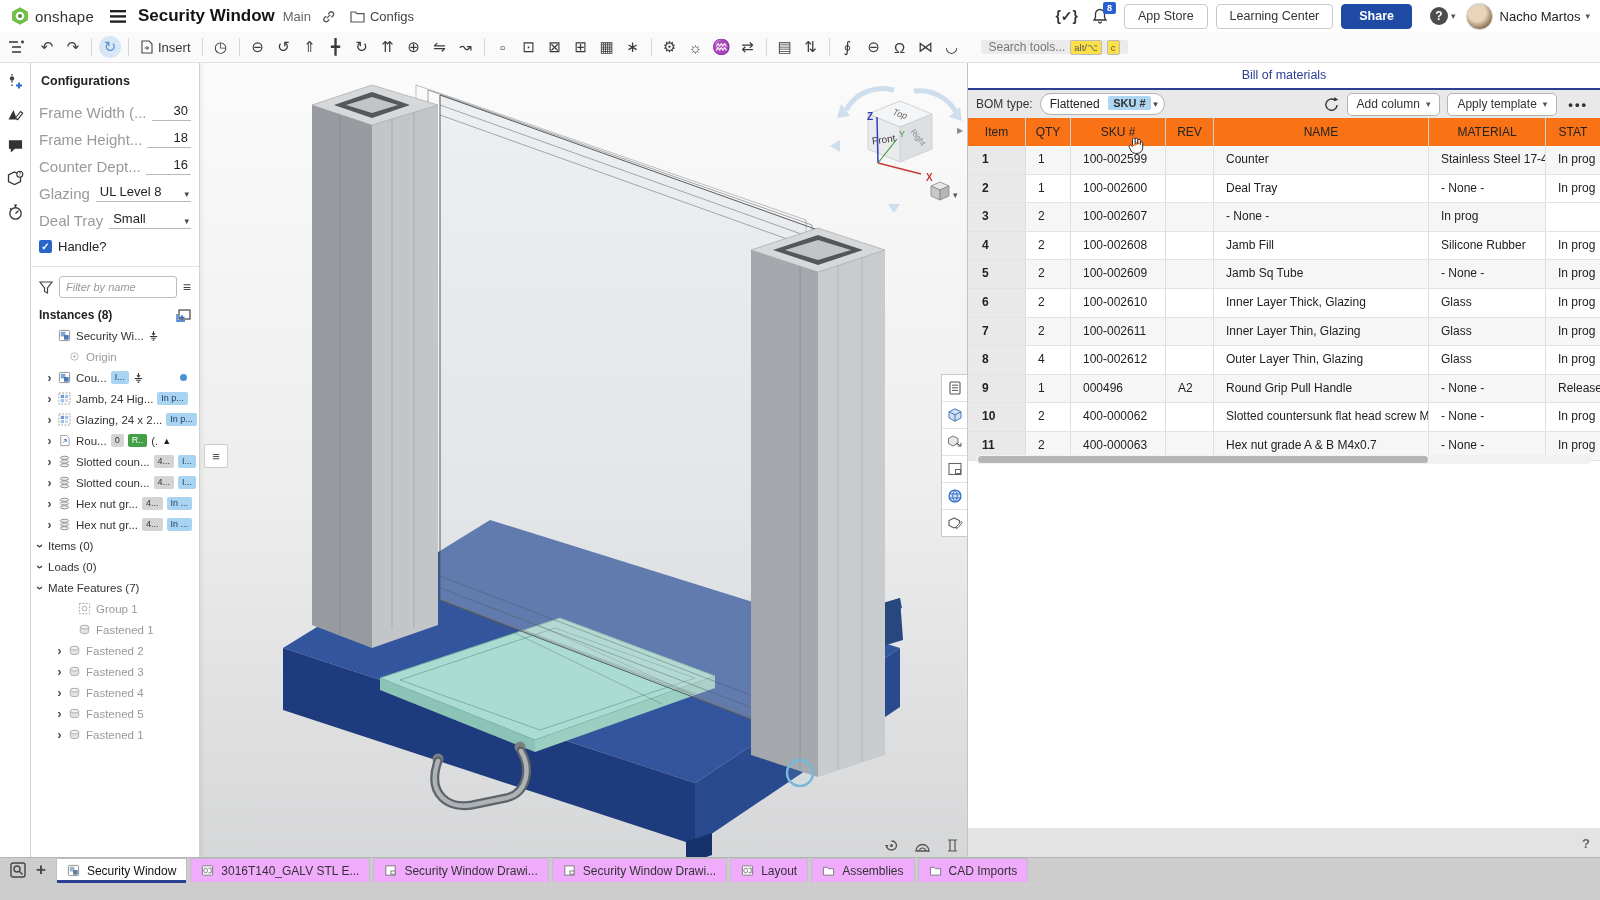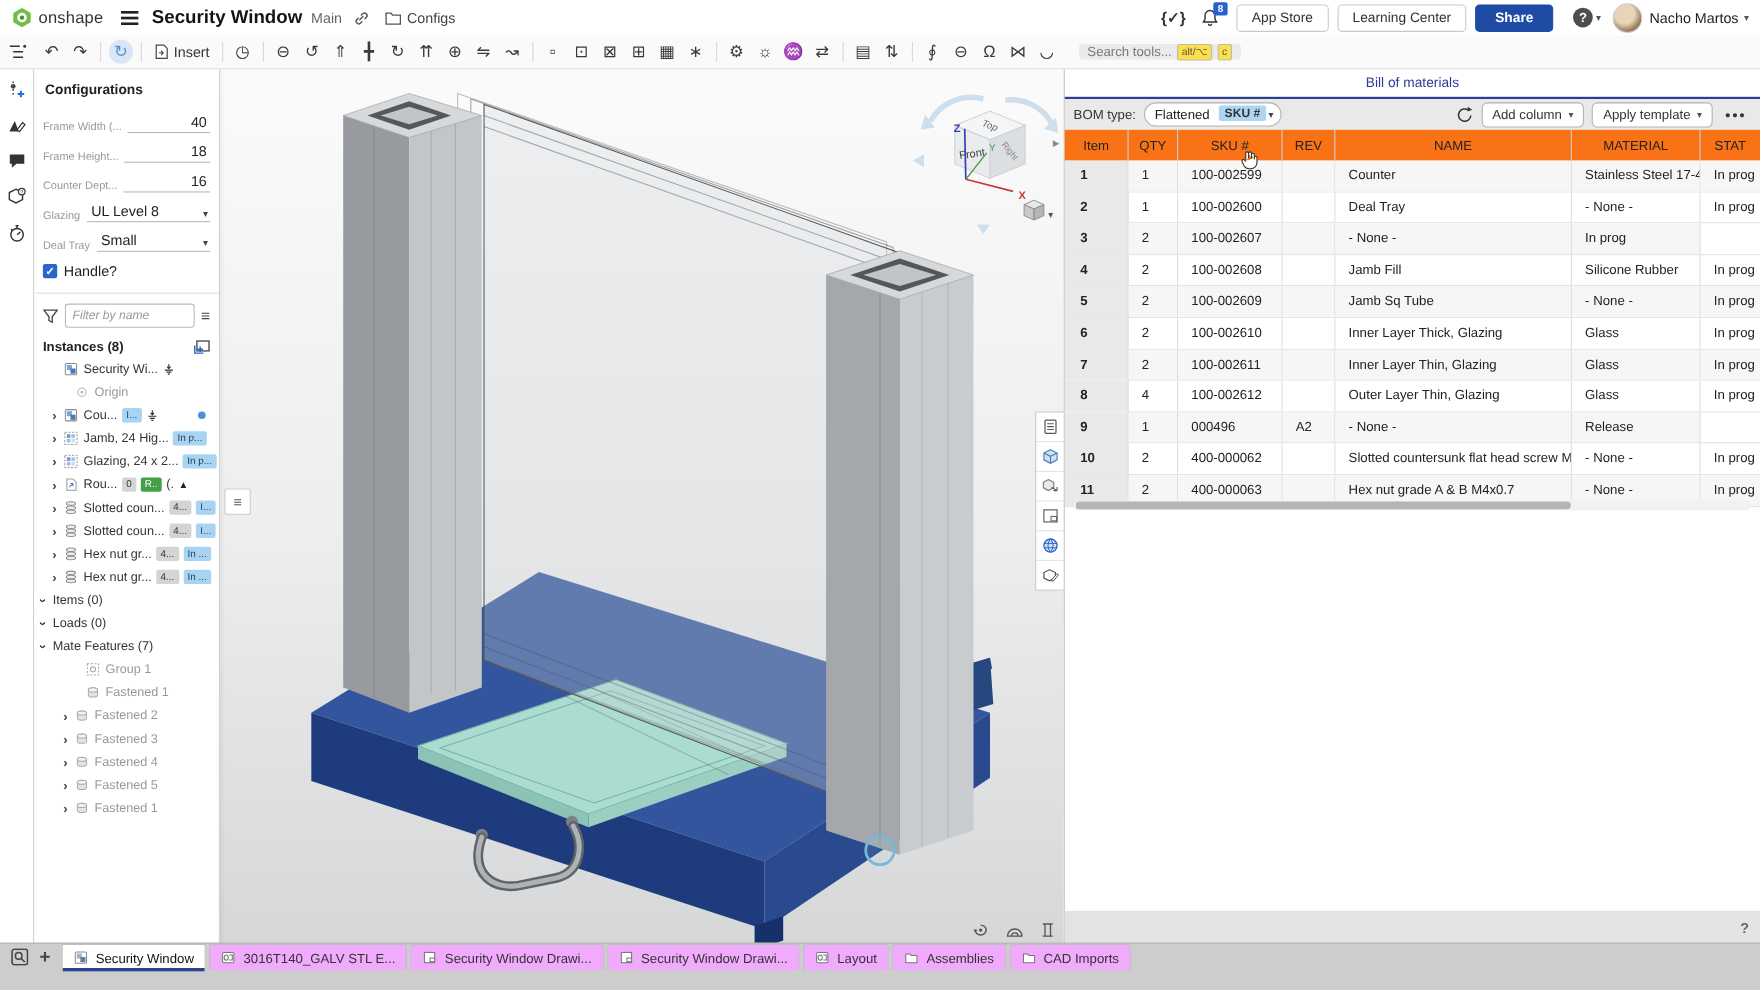--- a/index.html
+++ b/index.html
@@ -49,21 +49,21 @@
   
   .left-rail{position:absolute;top:62px;left:0;width:30px;bottom:42px;background:#fff;display:flex;
              flex-direction:column;align-items:center;padding-top:10px;gap:16px;z-index:20}
   .rail-btn{cursor:pointer}
   
   .left-panel{position:absolute;top:62px;left:30px;width:170px;bottom:42px;background:#fff;
               border:1px solid #d2d2d2;border-top:none;z-index:20;overflow:hidden;box-sizing:border-box;
               box-shadow:2px 0 4px rgba(0,0,0,.06)}
   .lp-title{font-size:12.5px;font-weight:bold;padding:12px 10px 6px 10px;color:#222}
   .cfg-row{display:flex;align-items:flex-end;margin:6px 8px 0 8px;height:21px}
-  .cfg-label{color:#999;font-size:10px;white-space:nowrap}
+  .cfg-label{color:#999;font-size:15px;white-space:nowrap}
   .cfg-value{flex:1;text-align:right;font-size:13px;color:#222;border-bottom:1px solid #b9b9b9;
              margin-left:5px;padding:0 3px 2px 0;cursor:text}
   .cfg-select{flex:1;display:flex;justify-content:space-between;align-items:flex-end;font-size:13px;
               color:#222;border-bottom:1px solid #b9b9b9;margin-left:6px;padding:0 2px 2px 4px;cursor:pointer}
   .dd-caret{font-size:9px;color:#444}
   .chk-row{display:flex;align-items:center;gap:6px;margin:10px 8px 0 8px}
   .chk{width:13px;height:13px;background:#2a66c9;border-radius:2px;color:#fff;font-size:10px;
        display:flex;align-items:center;justify-content:center;font-weight:bold}
   .lp-divider{border-top:1px solid #e2e2e2;margin:12px 0 0 0}
   .filter-row{display:flex;align-items:center;gap:6px;padding:9px 8px 6px 8px}
@@ -302,21 +302,21 @@
         <path d="M9 10.5 L12.2 7.8 M7.5 1.8 h3 M9 1.8 v2.4 M3.2 5 l1.6 1.6" stroke="#333" stroke-width="1.4" fill="none"></path>
       </svg>
     </span>
   </div>
 
 <div class="left-panel">
   <div class="lp-title">Configurations</div>
   <div>
       <div class="cfg-row">
         <span class="cfg-label">Frame Width (...</span>
-        <span class="cfg-value">40</span>
+        <span class="cfg-value">30</span>
       </div>
       <div class="cfg-row">
         <span class="cfg-label">Frame Height...</span>
         <span class="cfg-value">18</span>
       </div>
       <div class="cfg-row">
         <span class="cfg-label">Counter Dept...</span>
         <span class="cfg-value">16</span>
       </div>
       <div class="cfg-row">
@@ -835,20 +835,21 @@
           <div class="bc c3"></div>
           <div class="bc c4">Outer Layer Thin, Glazing</div>
           <div class="bc c5">Glass</div>
           <div class="bc c6">In prog</div>
         </div>
         <div class="brow odd">
           <div class="bc c0">9</div>
           <div class="bc c1">1</div>
           <div class="bc c2">000496</div>
           <div class="bc c3">A2</div>
+          <div class="bc c4">Round Grip Pull Handle</div>
           <div class="bc c5">- None -</div>
           <div class="bc c6">Release</div>
         </div>
         <div class="brow even">
           <div class="bc c0">10</div>
           <div class="bc c1">2</div>
           <div class="bc c2">400-000062</div>
           <div class="bc c3"></div>
           <div class="bc c4">Slotted countersunk flat head screw M4...</div>
           <div class="bc c5">- None -</div>

